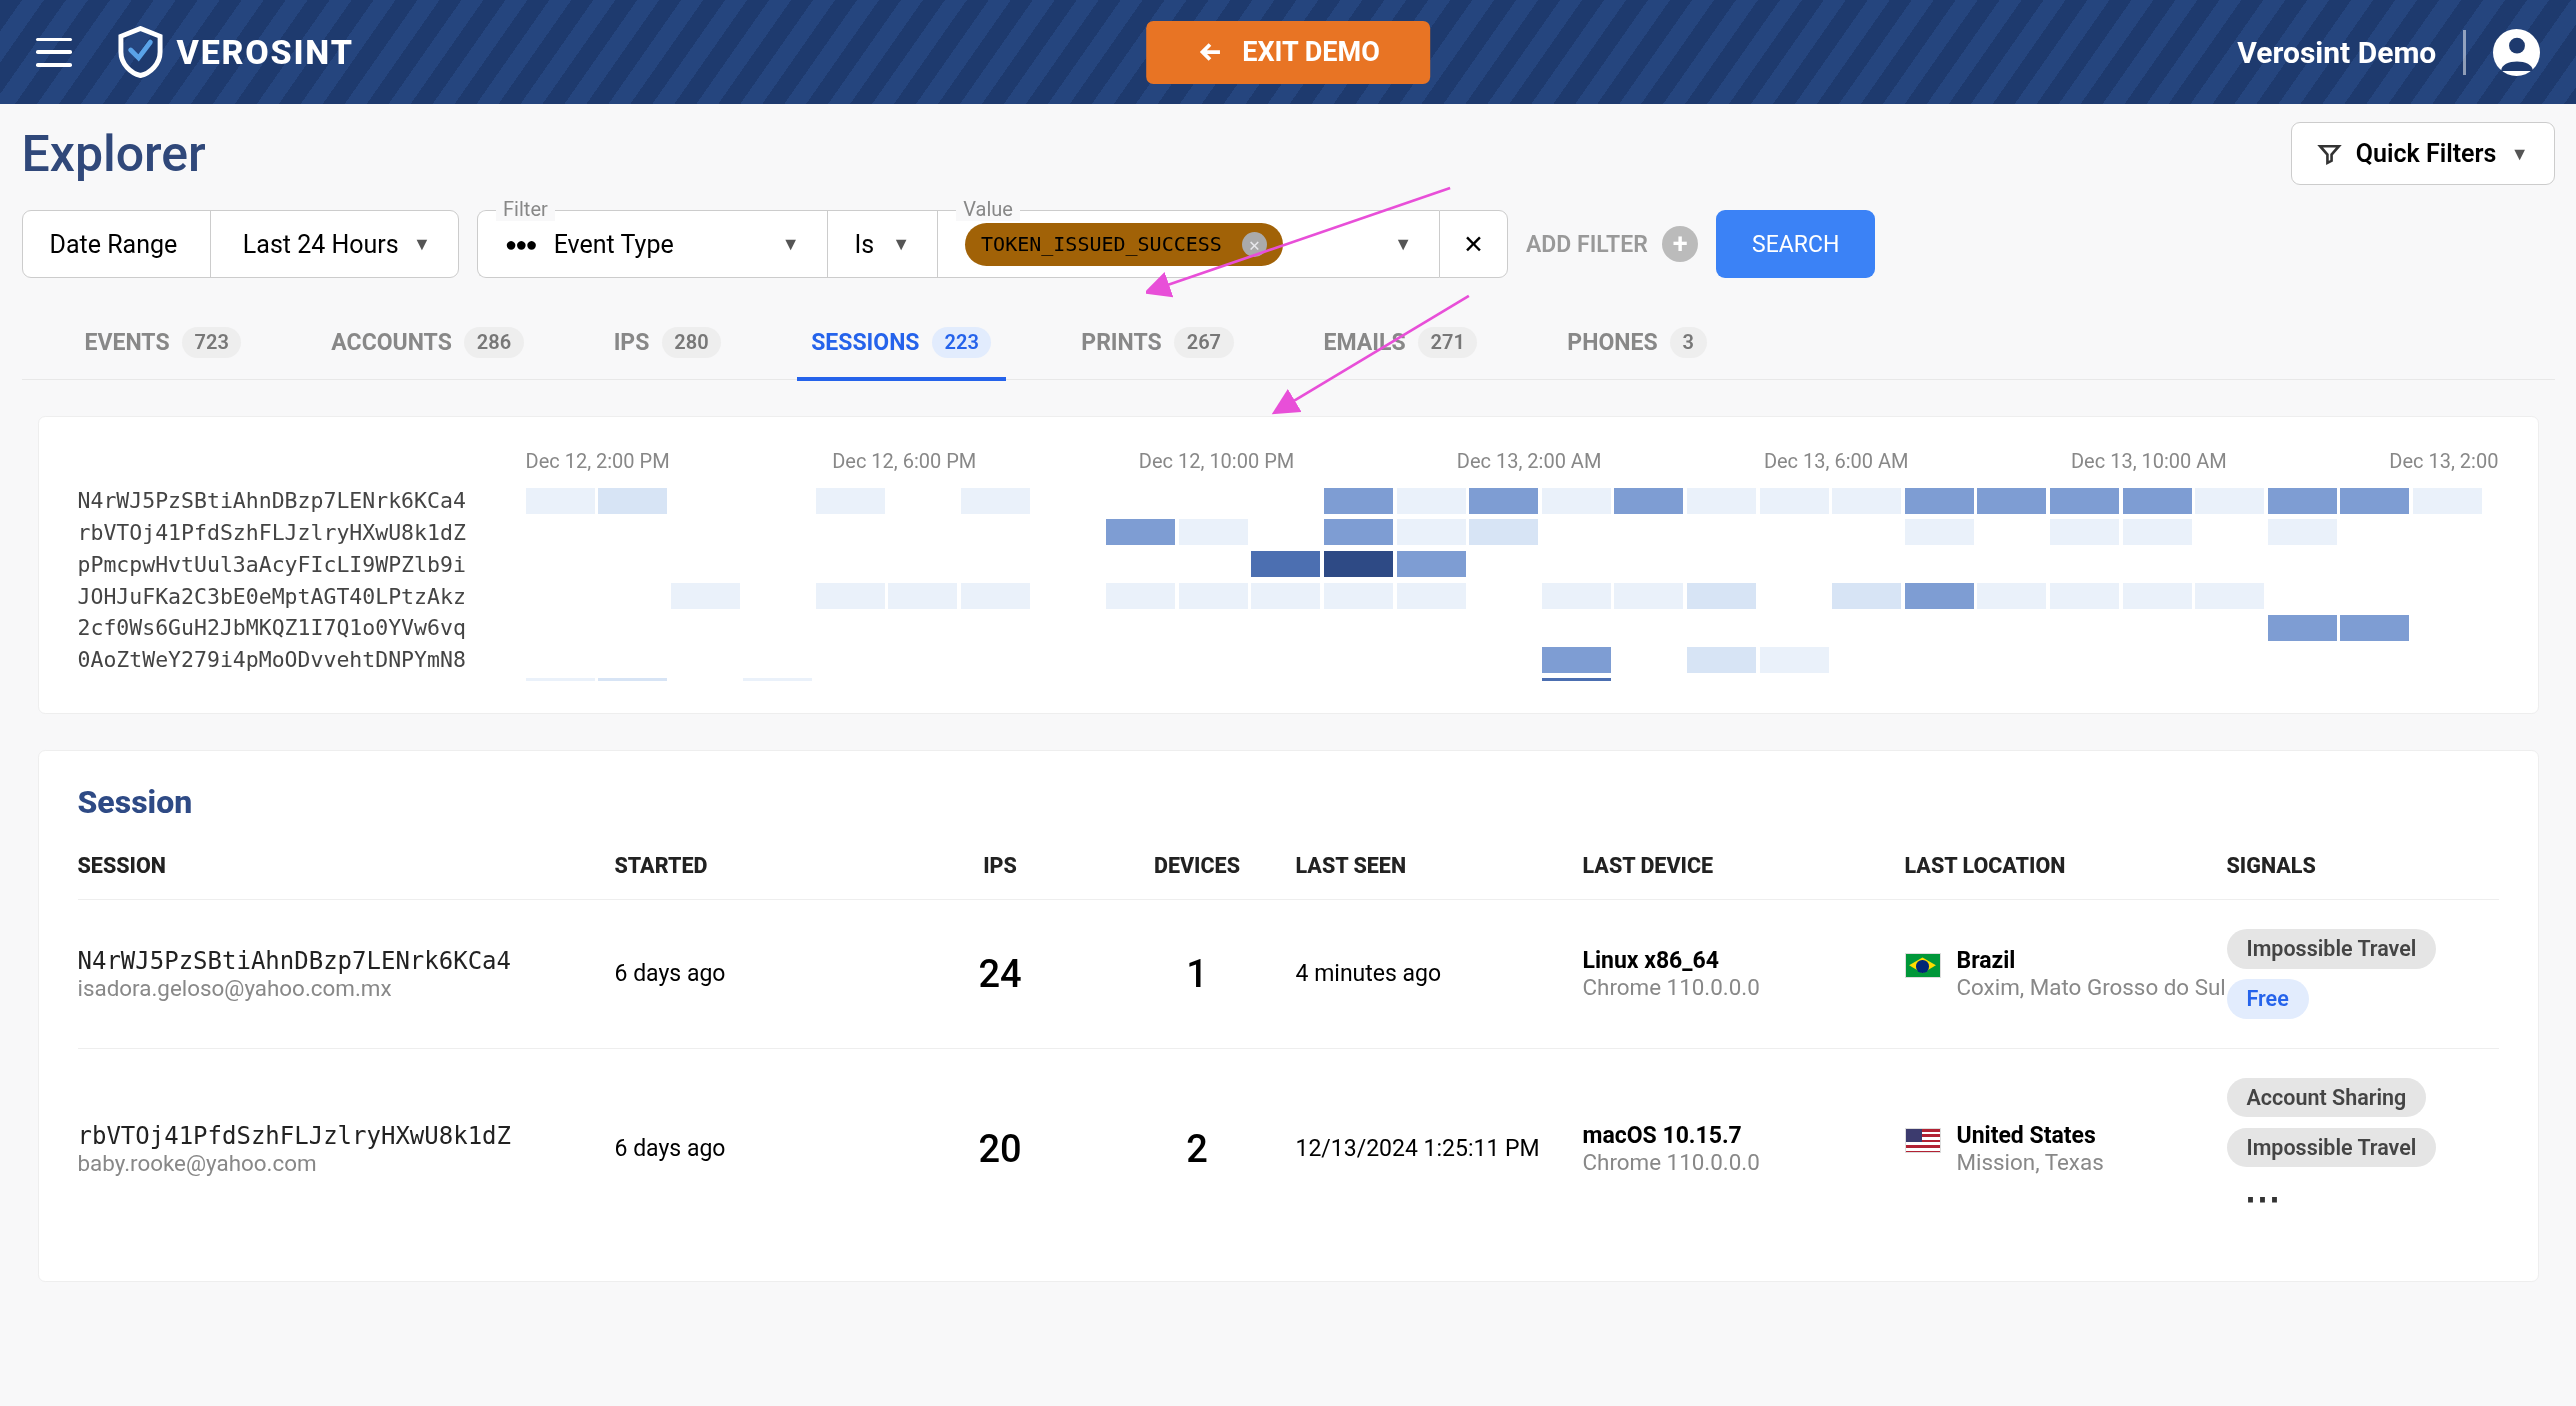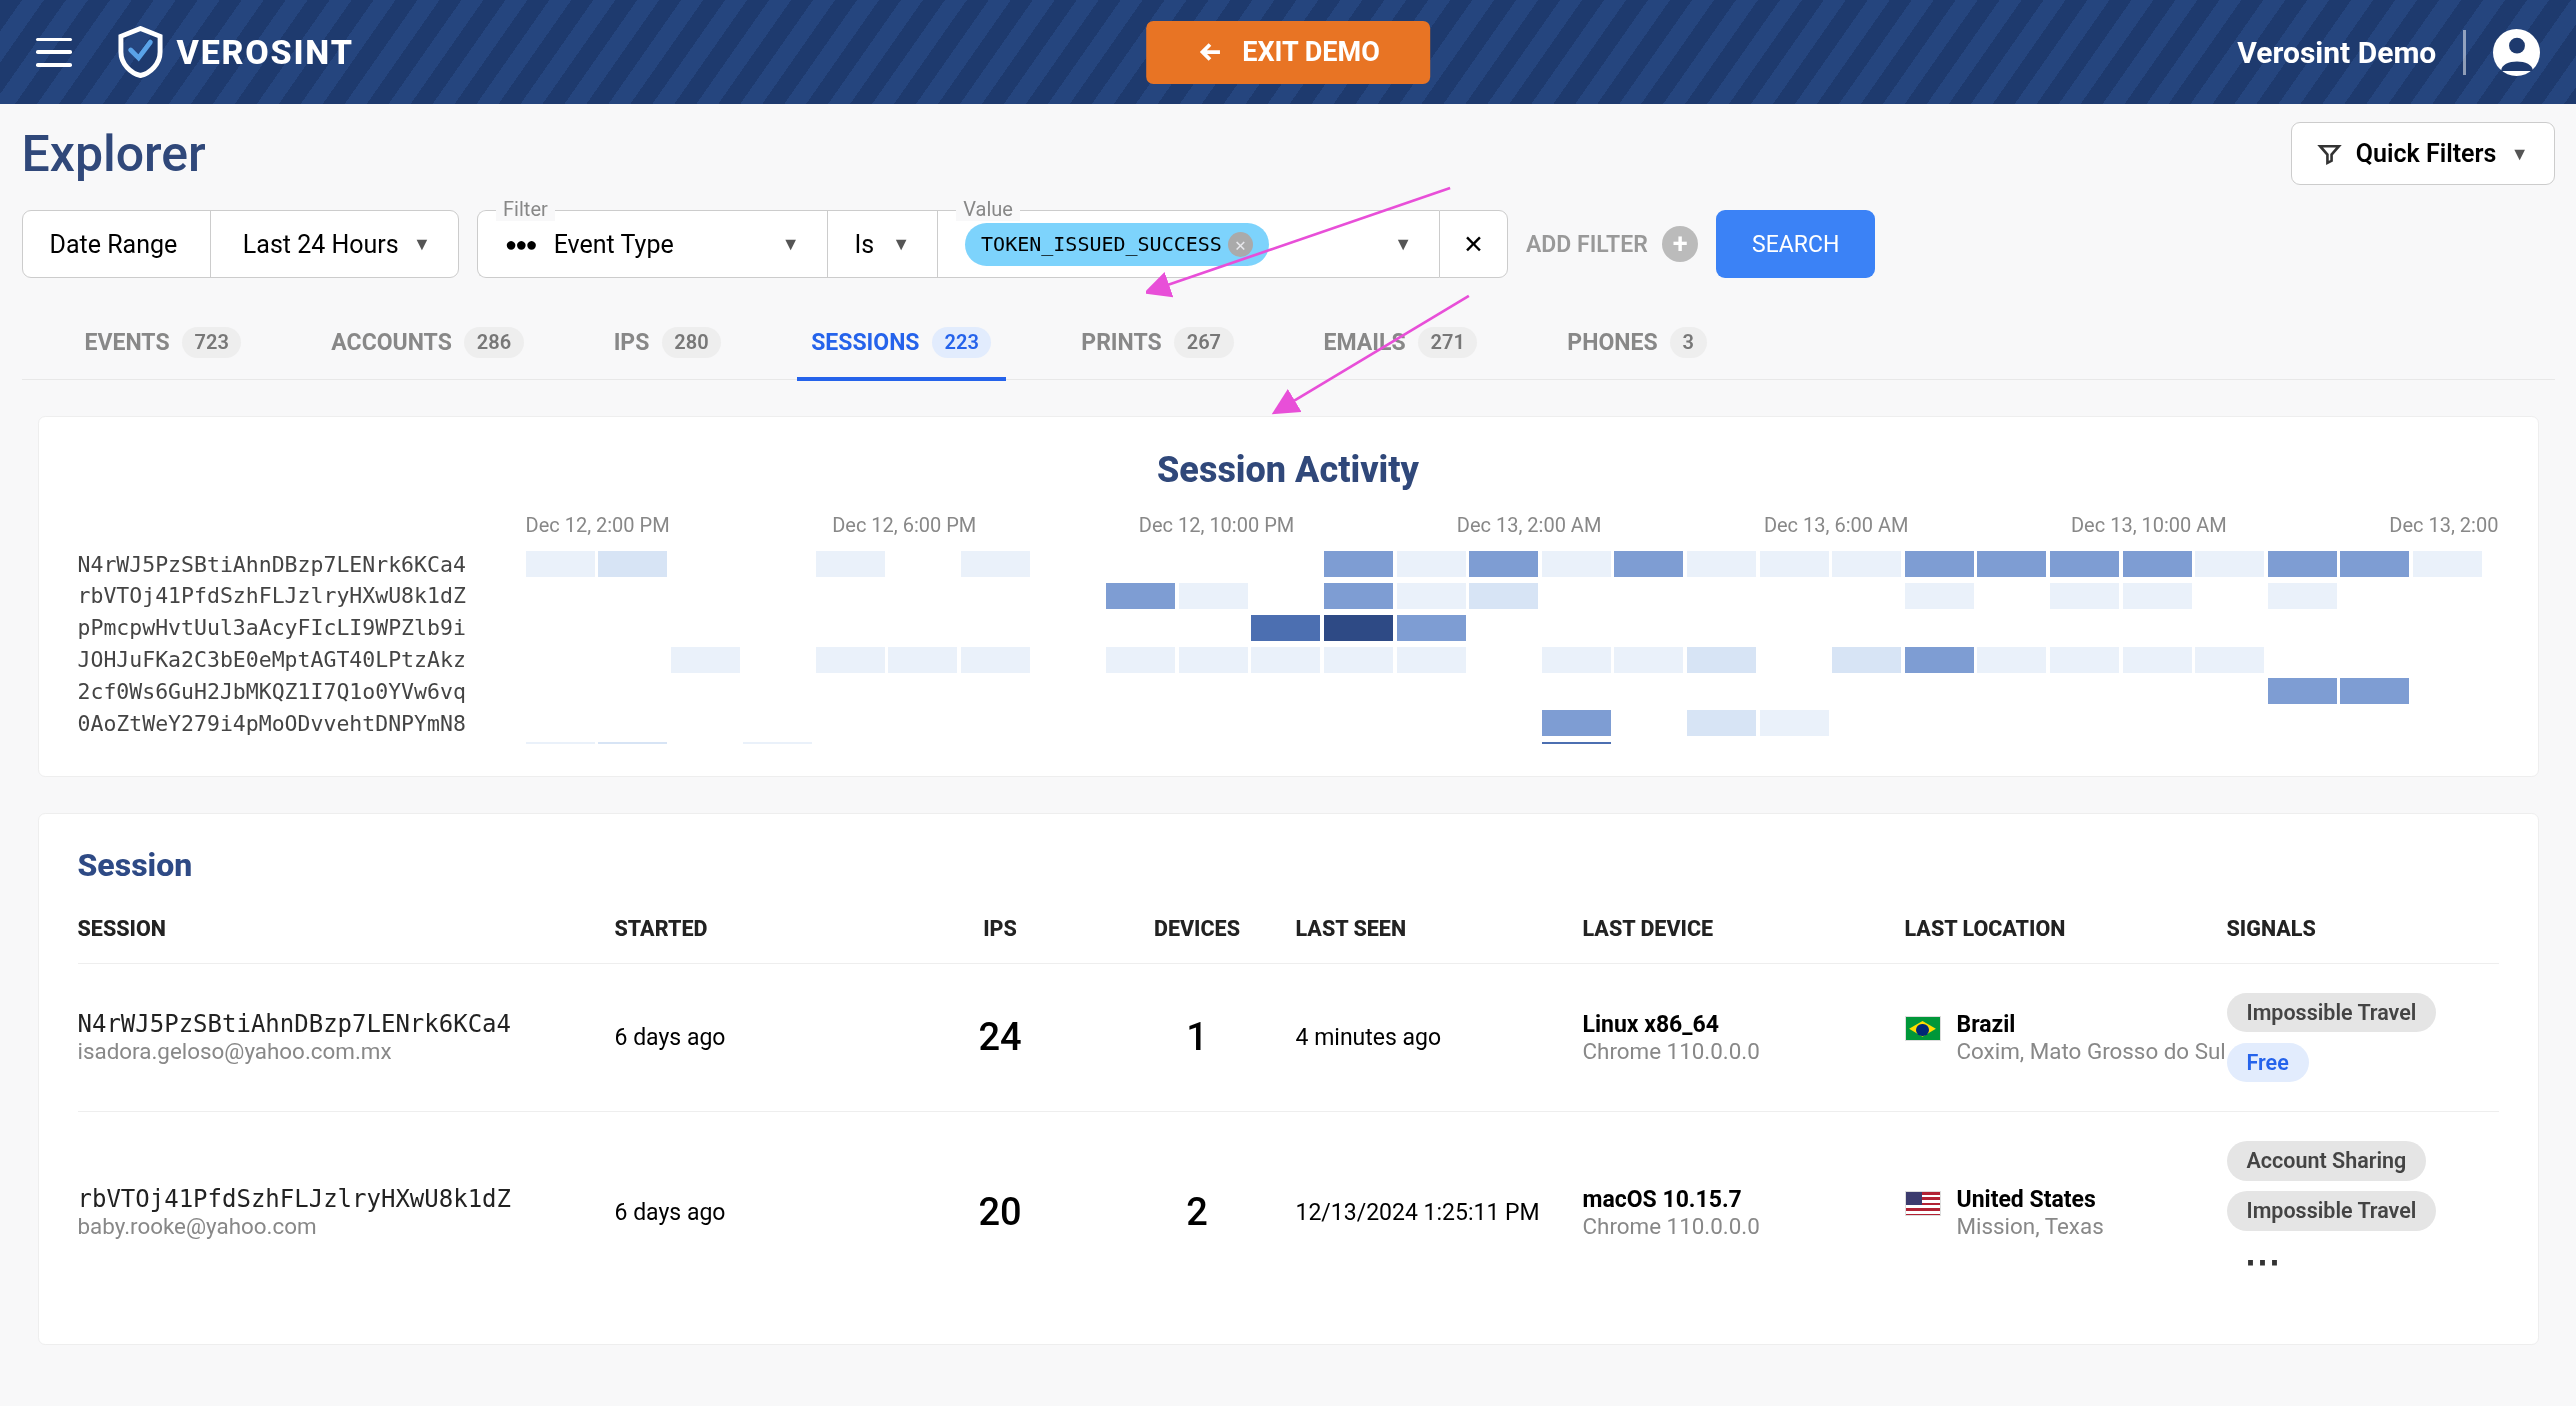--- a/index.html
+++ b/index.html
@@ -24,21 +24,21 @@
 
 .filter-row { display: flex; align-items: center; gap: 18px; margin-bottom: 27px; }
 .bordered { border: 1.8px solid #ccc; border-radius: 9px; height: 68px; display: flex; align-items: center; background: #fff; }
 .date-range { padding: 0 27px; gap: 14.3px; font-size: 25px; }
 .date-range .sep { border-left: 1.8px solid #ccc; height: 68px; margin: 0 18px; }
 .filter-group { display: flex; height: 68px; }
 .filter-group .seg { border: 1.8px solid #ccc; border-right: none; padding: 0 27px; display: flex; align-items: center; gap: 18px; font-size: 25px; background: #fff; position: relative; }
 .filter-group .seg:first-child { border-radius: 9px 0 0 9px; }
 .filter-group .seg.last { border-right: 1.8px solid #ccc; border-radius: 0 9px 9px 0; justify-content: center; cursor: pointer; }
 .filter-group .seg .label { position: absolute; top: -14.3px; left: 18px; font-size: 20px; color: #888; background: #f8f8f9; padding: 0 7.2px; }
-.chip { background: #7dd3fc; border-radius: 36px; padding: 9px 16px; display: flex; align-items: center; gap: 6px; font-family: monospace; font-size: 20px; font-weight: 500; }
+.chip { background: #a16207; border-radius: 36px; padding: 9px 16px; display: flex; align-items: center; gap: 20px; font-family: monospace; font-size: 20px; font-weight: 500; }
 .chip .x { width: 25px; height: 25px; border-radius: 50%; background: #aaa; display: flex; align-items: center; justify-content: center; color: #e8e8ec; font-size: 18px; cursor: pointer; }
 .event-icon { font-size: 20px; letter-spacing: -1.8px; font-weight: 900; }
 .chev { font-size: 18px; color: #555; }
 .add-filter { display: flex; align-items: center; gap: 14.3px; font-size: 23px; font-weight: 600; color: #999; cursor: pointer; }
 .add-filter .plus { width: 36px; height: 36px; border-radius: 50%; background: #bbb; color: #fff; display: flex; align-items: center; justify-content: center; font-size: 27px; }
 .search-btn { background: #3b82f6; color: #fff; height: 68px; padding: 0 36px; border-radius: 9px; font-size: 23px; font-weight: 400; display: flex; align-items: center; cursor: pointer; }
 
 .tabs { display: flex; gap: 90px; border-bottom: 1.8px solid #e8e8e8; padding: 0 63px; }
 .tab { display: flex; align-items: center; gap: 12.5px; padding: 21.5px 0; font-size: 23px; font-weight: 700; color: #888; cursor: pointer; position: relative; }
 .tab.active { color: #2563eb; }
@@ -195,21 +195,20 @@
         <span>EMAILS</span>
         <span class="count">271</span>
       </div>
       <div class="tab">
         <span>PHONES</span>
         <span class="count">3</span>
       </div>
     </div>
 
   <div class="card">
-    <h2>Session Activity</h2>
     <div class="timeline" id="timeline">
         <span>Dec 12, 2:00 PM</span>
         <span>Dec 12, 6:00 PM</span>
         <span>Dec 12, 10:00 PM</span>
         <span>Dec 13, 2:00 AM</span>
         <span>Dec 13, 6:00 AM</span>
         <span>Dec 13, 10:00 AM</span>
         <span>Dec 13, 2:00</span>
       </div>
     <div class="heatmap" id="heatmap">

